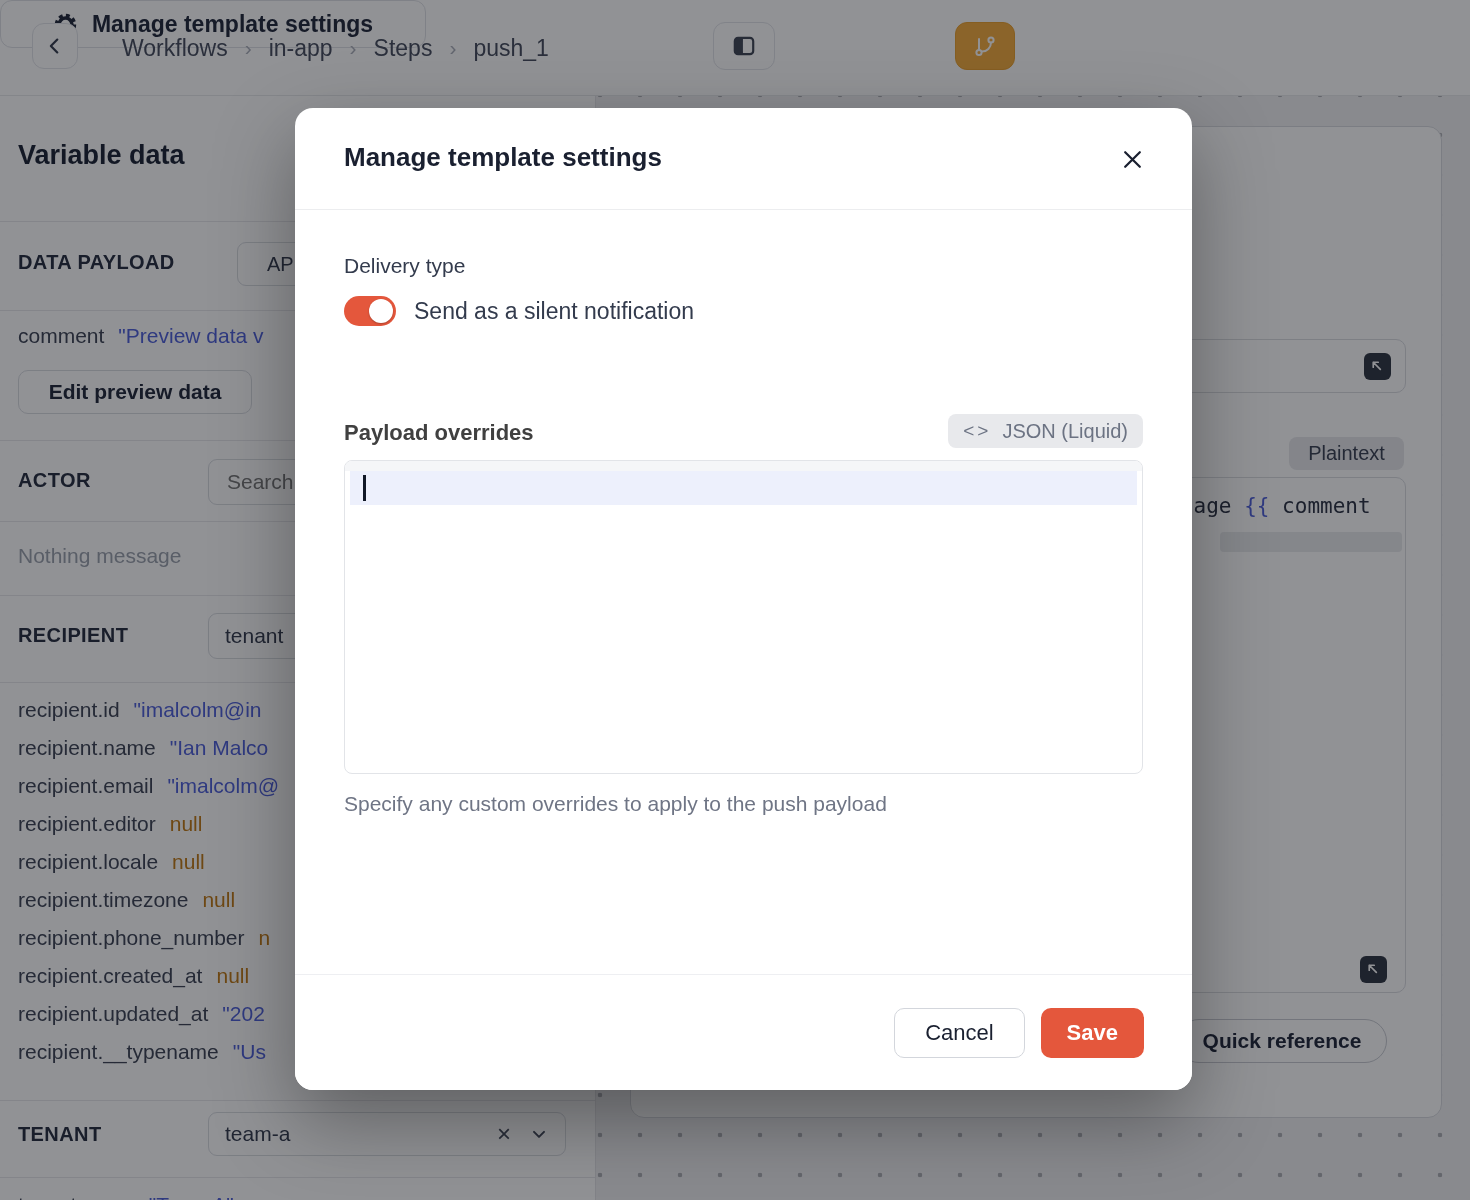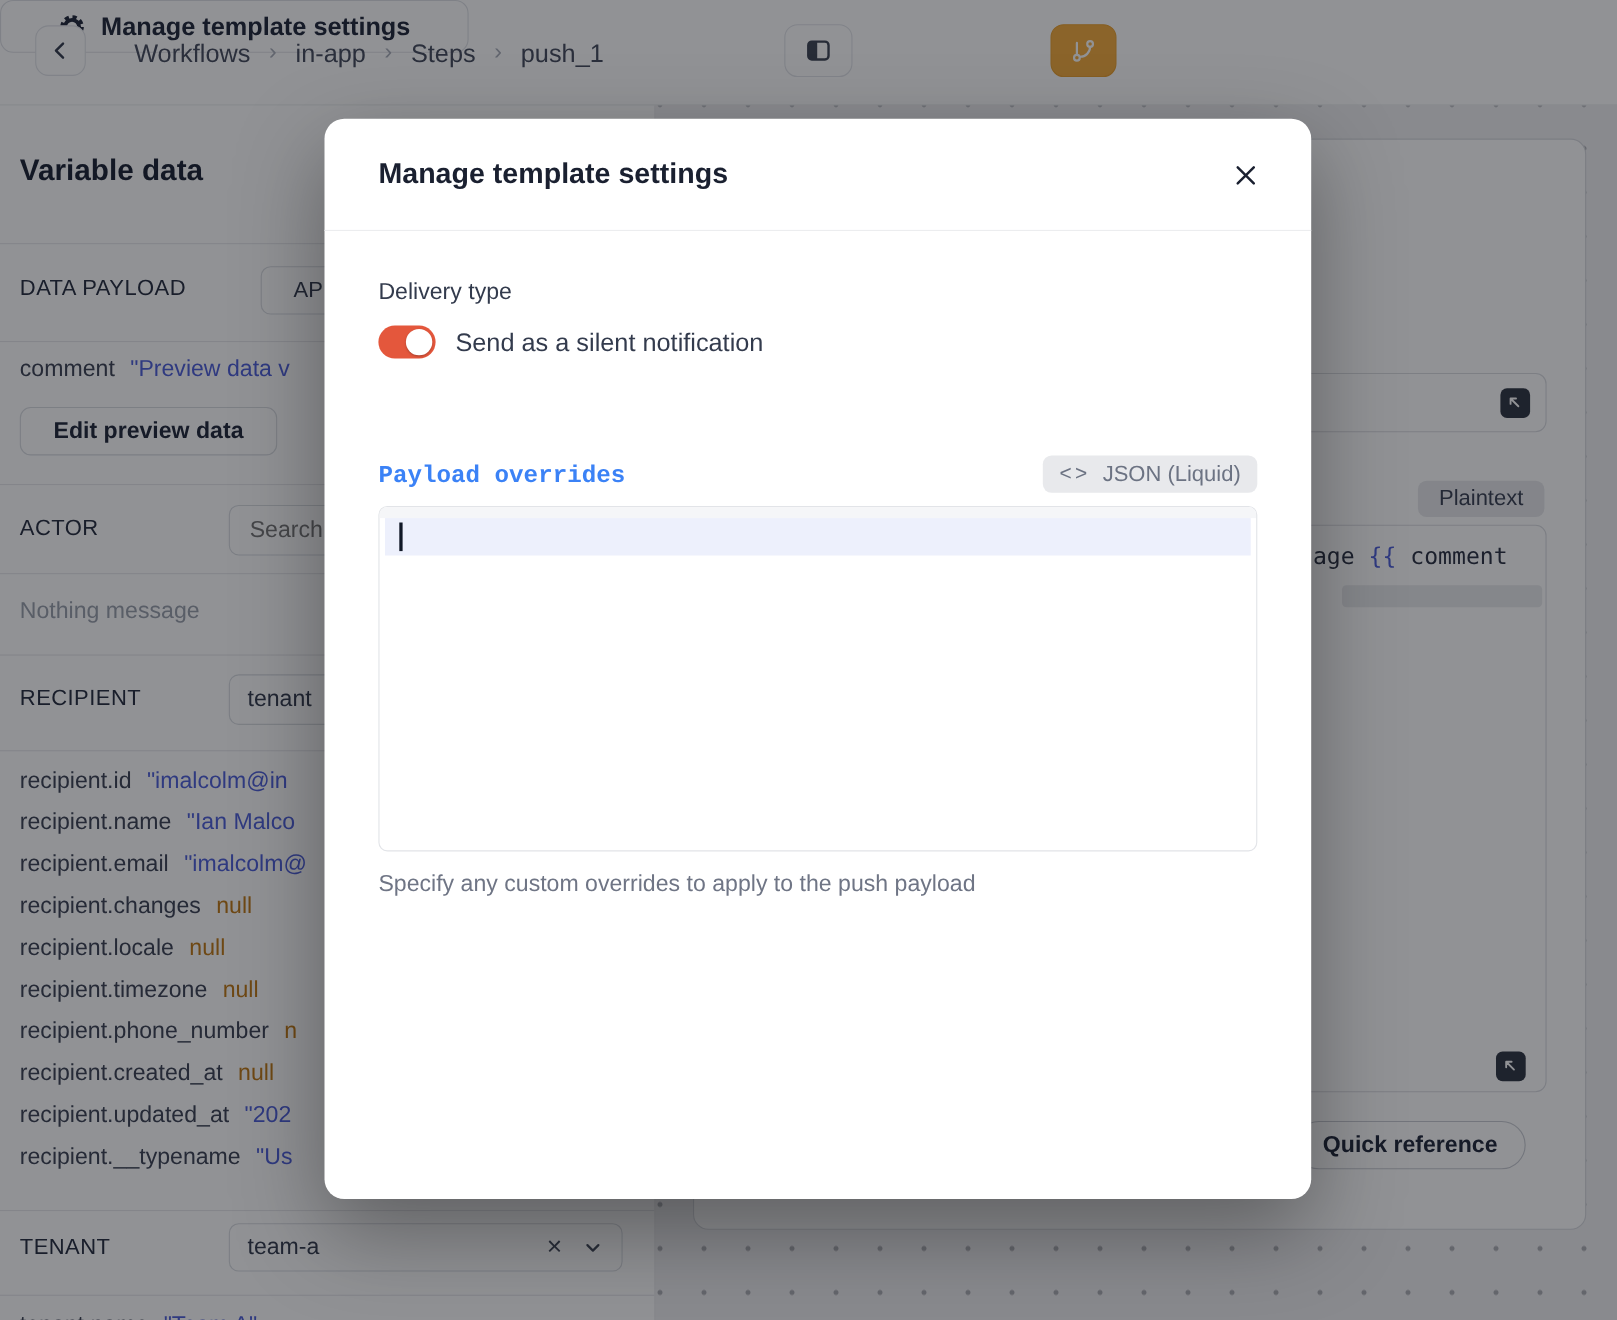--- a/index.html
+++ b/index.html
@@ -21,21 +21,21 @@
   #btn-panel { left:713px; top:22px; width:62px; height:48px; color:#3E4555; }
   #btn-git { left:955px; top:22px; width:60px; height:48px; background:#F5AC3C; border:1px solid #E9A02F; color:#fff; }
   #btn-manage { left:1032px; top:22px; width:426px; height:48px; display:flex; gap:14px; align-items:center; justify-content:center;
     font-size:23px; font-weight:600; color:#20273A; background:#fff; border:1px solid #DFE1E6; border-radius:12px; cursor:pointer; white-space:nowrap; }
 
   
   .left-panel { position:absolute; left:0; top:96px; width:596px; height:1104px; background:#fff;
     border-right:1px solid #E3E4E8; overflow:hidden; z-index:1; }
   .lp-div { position:absolute; left:0; width:100%; height:0; border-top:1px solid #E7E8EB; }
   .lp-title { position:absolute; left:18px; top:44px; font-size:27px; font-weight:700; color:#1A2233; }
-  .lp-label { position:absolute; left:18px; font-size:20px; font-weight:400; color:#262D3F; letter-spacing:.4px; }
+  .lp-label { position:absolute; left:18px; font-size:20px; font-weight:700; color:#262D3F; letter-spacing:.4px; }
   .kv { position:absolute; left:18px; display:flex; gap:14px; font-size:21px; white-space:nowrap; }
   .kv .k { color:#3C4354; }
   .v-str { color:#4E5FD9; }
   .v-null { color:#C07915; }
   .lp-chip { position:absolute; display:flex; align-items:center; justify-content:center;
     background:#fff; border:1px solid #D9DCE1; border-radius:9px; font-size:20px; color:#333B4D; }
   .lp-input { position:absolute; background:#fff; border:1px solid #D9DCE1; border-radius:9px;
     font-size:21px; color:#333B4D; font-family:"Liberation Sans",sans-serif; padding:0 18px; }
   .lp-btn { position:absolute; display:flex; align-items:center; justify-content:center; background:#fff;
     border:1px solid #D9DCE1; border-radius:10px; font-size:21px; font-weight:600; color:#20273A; cursor:pointer; white-space:nowrap; }
@@ -79,21 +79,21 @@
   .modal-title { position:absolute; left:49px; top:34px; font-size:26px; font-weight:600; color:#1A2030; white-space:nowrap; }
   .modal-close { position:absolute; right:42px; top:33px; width:36px; height:36px; display:flex;
     align-items:center; justify-content:center; background:none; border:none; cursor:pointer; color:#1A2030; }
   .m-delivery-label { position:absolute; left:49px; top:146px; font-size:21px; font-weight:400; color:#333B4D; }
   .m-toggle-row { position:absolute; left:49px; top:188px; display:flex; align-items:center; gap:18px; }
   .switch { width:52px; height:30px; border-radius:15px; background:#E4573C; position:relative; cursor:pointer; flex:0 0 auto; }
   .switch .knob { position:absolute; right:3px; top:3px; width:24px; height:24px; border-radius:50%;
     background:#fff; box-shadow:0 1px 2px rgba(0,0,0,.25); }
   .m-toggle-label { font-size:23px; color:#333B4D; white-space:nowrap;text-align:center; }
   .m-help { position:absolute; left:49px; font-size:21px; color:#6F7585; white-space:nowrap; }
-  .m-payload-label { position:absolute; left:49px; top:312px; font-size:22px; font-weight:600; color:#3b82f6;font-family:Liberation Mono, monospace; }
+  .m-payload-label { position:absolute; left:49px; top:312px; font-size:22px; font-weight:600; color:#404040; }
   .m-chip { position:absolute; right:49px; top:306px; height:34px; display:inline-flex; align-items:center;
     gap:11px; padding:0 15px; background:#E8E9EC; border-radius:8px; font-size:20px; color:#6C7383; white-space:nowrap; }
   .m-chip .code-ic { letter-spacing:3px; font-size:19px; }
   .m-editor { position:absolute; left:49px; top:352px; width:799px; height:314px; background:#fff;
     border:1px solid #E2E4E8; border-radius:8px; overflow:hidden; cursor:text; }
   .m-editor .strip { height:10px; background:#F5F6F8; }
   .m-editor .active-line { margin:0 5px; height:34px; background:#EDF0FC; position:relative; }
   .m-editor .caret { position:absolute; left:13px; top:4px; width:3px; height:26px; background:#111827; }
   .m-footer { position:absolute; left:0; bottom:0; width:100%; height:116px; border-top:1px solid #EEEFF2;
     display:flex; align-items:center; justify-content:flex-end; gap:16px; padding-right:48px;
@@ -188,21 +188,21 @@
       </div>
     <div class="kv" style="top:640px">
         <span class="k">recipient.name</span>
         <span class="v-str">"Ian Malco</span>
       </div>
     <div class="kv" style="top:678px">
         <span class="k">recipient.email</span>
         <span class="v-str">"imalcolm@</span>
       </div>
     <div class="kv" style="top:716px">
-        <span class="k">recipient.changes</span>
+        <span class="k">recipient.editor</span>
         <span class="v-null">null</span>
       </div>
     <div class="kv" style="top:754px">
         <span class="k">recipient.locale</span>
         <span class="v-null">null</span>
       </div>
     <div class="kv" style="top:792px">
         <span class="k">recipient.timezone</span>
         <span class="v-null">null</span>
       </div>
@@ -301,15 +301,19 @@
     <div class="m-editor">
       <div class="strip"></div>
       <div class="active-line">
         <div class="caret"></div>
         <span></span>
       </div>
     </div>
 
     <div class="m-help" style="top:684px">Specify any custom overrides to apply to the push payload</div>
 
+    <div class="m-footer">
+      <button class="btn-cancel">Cancel</button>
+      <button class="btn-save">Save</button>
+    </div>
   </div>
 
 </div>
 
 </body></html>

